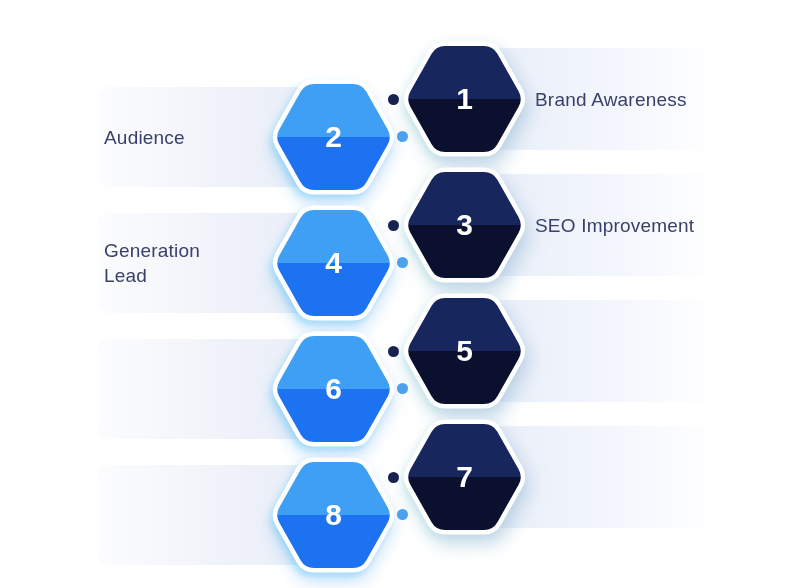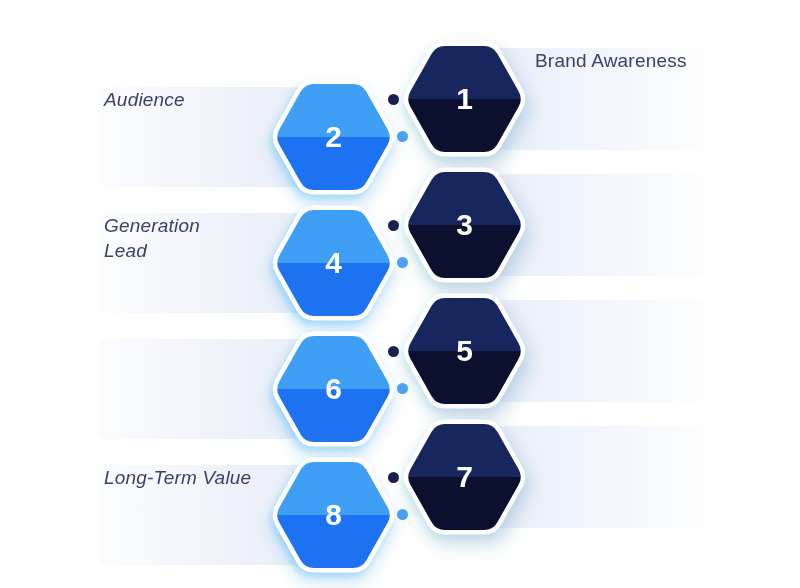--- a/index.html
+++ b/index.html
@@ -15,24 +15,24 @@
   .band-left{
     left:97px;top:87px;width:265px;height:100px;border-radius:10px;
     background:linear-gradient(to right, rgba(238,241,249,0.18) 0%, #eef1f9 55%, #e7edf8 100%);
   }
   .band-right{
     left:460px;top:48px;width:258px;height:102px;border-radius:9px;
     background:linear-gradient(to right, #e7edf8 0%, #f2f5fc 55%, rgba(248,250,254,0) 100%);
   }
 
   
-  .label{position:absolute;display:flex;flex-direction:column;justify-content:flex-start;
+  .label{position:absolute;display:flex;flex-direction:column;justify-content:center;
     color:#39406b;font-size:19px;line-height:25px;letter-spacing:0.2px;}
   .label .line{white-space:nowrap;}
-  .label-left{left:104px;top:87px;height:100px;width:220px;font-style:italic;}
+  .label-left{left:104px;top:87px;height:100px;width:220px;}
   .label-right{left:535px;top:48px;height:102px;width:220px;}
 
   
   .hex{position:absolute;width:131px;height:120px;}
   .hex svg{display:block;}
   .hex-left{left:268px;top:77px;filter:drop-shadow(0 9px 8px rgba(30,114,240,0.18)) drop-shadow(-3px 4px 3px rgba(110,215,245,0.45));}
   .hex-right{left:399px;top:39px;filter:drop-shadow(4px 8px 9px rgba(168,183,220,0.55)) drop-shadow(-2px 4px 3px rgba(120,230,205,0.28));}
   .hex .num{
     position:absolute;left:0;top:0;width:131px;height:120px;
     display:flex;align-items:center;justify-content:center;
@@ -102,20 +102,24 @@
   </div>
 
   <div class="pair p1">
     <div class="band band-left"></div>
     <div class="band band-right"></div>
 
     <div class="label label-left">
       <div class="line">Generation</div>
       <div class="line">Lead</div>
     </div>
+    <div class="label label-right">
+      <div class="line">SEO Improvement</div>
+      <div class="line"></div>
+    </div>
 
     <div class="hex hex-left">
       <svg width="131" height="120" viewBox="-7 -7 131 120">
         <defs>
             <clipPath id="hc3">
               <path d="M39 0 L78 0 Q87 0 91.4 7.8 L112.6 45.2 Q117 53 112.6 60.8 L91.4 98.2 Q87 106 78 106 L39 106 Q30 106 25.6 98.2 L4.4 60.8 Q0 53 4.4 45.2 L25.6 7.8 Q30 0 39 0 Z"></path>
             </clipPath>
           </defs>
         <path d="M39 0 L78 0 Q87 0 91.4 7.8 L112.6 45.2 Q117 53 112.6 60.8 L91.4 98.2 Q87 106 78 106 L39 106 Q30 106 25.6 98.2 L4.4 60.8 Q0 53 4.4 45.2 L25.6 7.8 Q30 0 39 0 Z" fill="none" stroke="#ffffff" stroke-width="9" stroke-linejoin="round"></path>
         <g clip-path="url(#hc3)">
@@ -192,24 +196,20 @@
     </svg>
     <svg class="dot dot-light" width="11" height="11">
       <circle cx="5.5" cy="5.5" r="5.5" fill="#4ba1ee"></circle>
     </svg>
   </div>
 
   <div class="pair p3">
     <div class="band band-left"></div>
     <div class="band band-right"></div>
 
-    <div class="label label-left">
-      <div class="line">Long-Term Value</div>
-      <div class="line"></div>
-    </div>
     <div class="label label-right">
     </div>
 
     <div class="hex hex-left">
       <svg width="131" height="120" viewBox="-7 -7 131 120">
         <defs>
             <clipPath id="hc7">
               <path d="M39 0 L78 0 Q87 0 91.4 7.8 L112.6 45.2 Q117 53 112.6 60.8 L91.4 98.2 Q87 106 78 106 L39 106 Q30 106 25.6 98.2 L4.4 60.8 Q0 53 4.4 45.2 L25.6 7.8 Q30 0 39 0 Z"></path>
             </clipPath>
           </defs>

